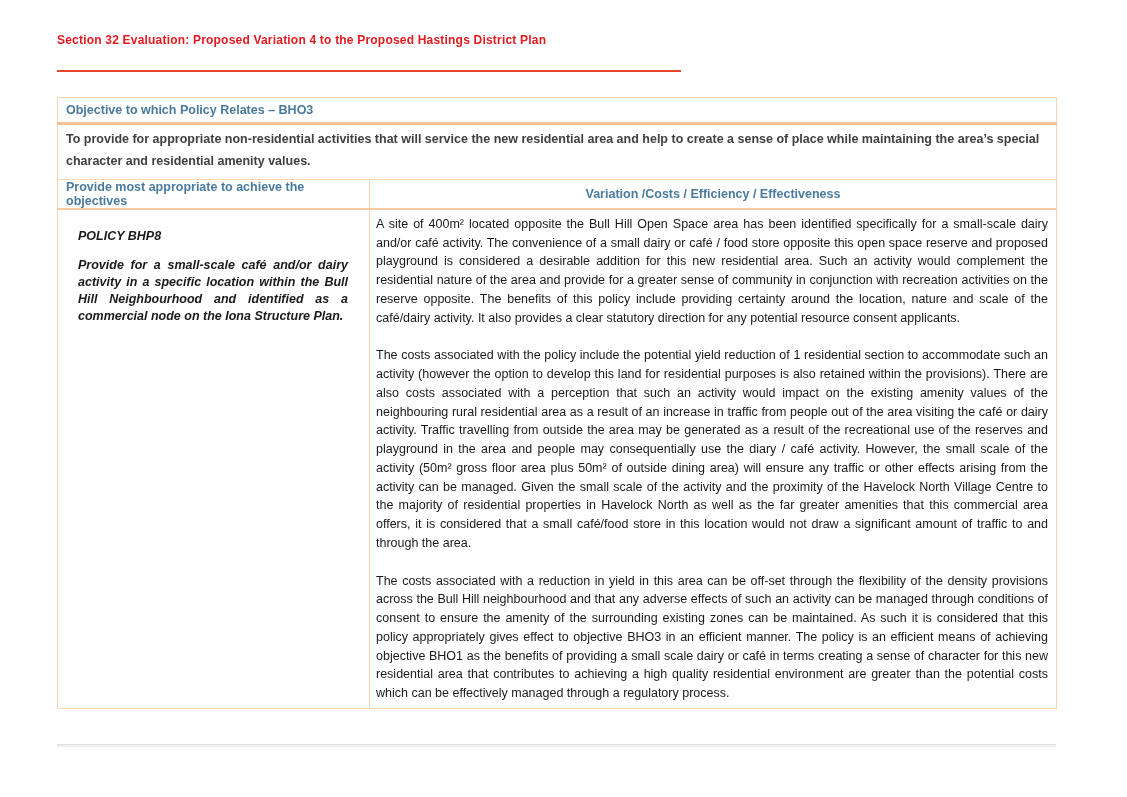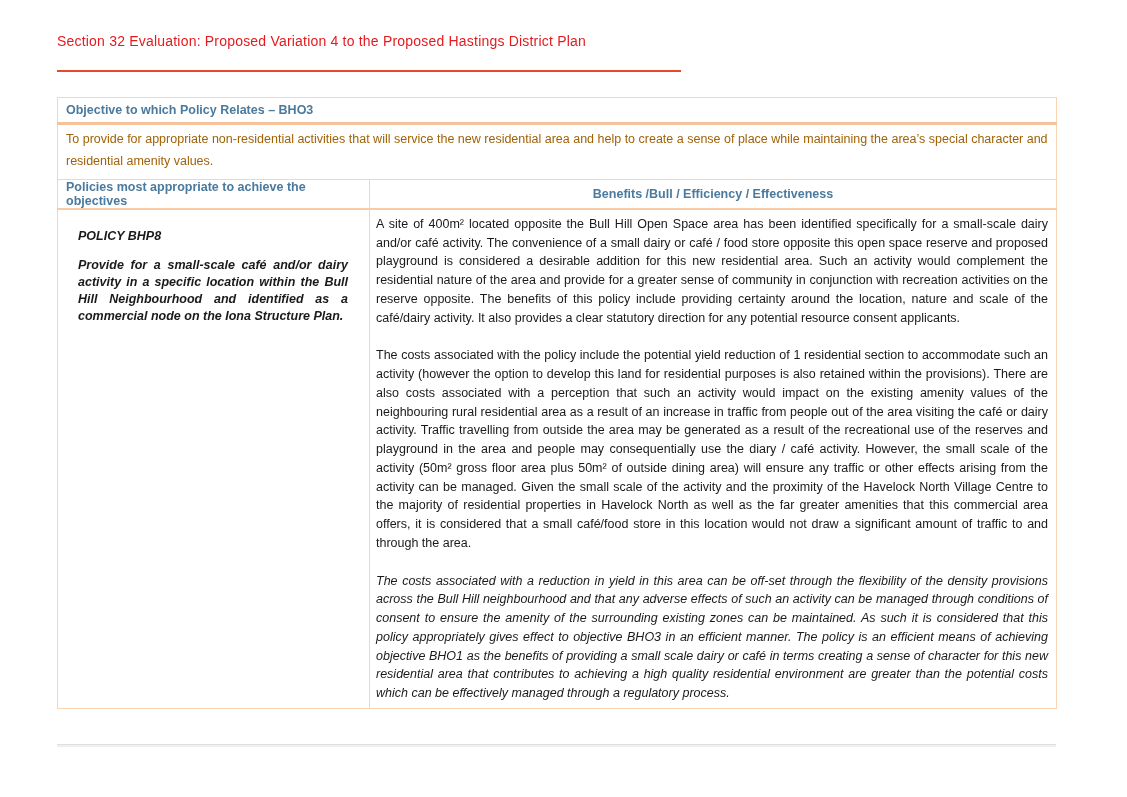--- a/index.html
+++ b/index.html
@@ -8,21 +8,21 @@
     width: 1127px; height: 797px;
     background: #ffffff;
     font-family: "Liberation Sans", sans-serif;
     color: #1a1a1a;
     position: relative;
     overflow: hidden;
   }
   .doc-title {
     position: absolute; left: 57px; top: 33px;
     width: 900px;
-    font-size: 14px; font-weight: 400;
+    font-size: 12px; font-weight: 700;
     color: #e41a1f;
     letter-spacing: 0.2px;
     margin: 0;
   }
   .title-rule {
     position: absolute; left: 57px; top: 70px;
     width: 624px; height: 2px;
     background: #e8482c;
   }
   table.eval-table {
@@ -39,22 +39,22 @@
   }
   .obj-header-cell {
     height: 26px;
     color: #4a7a9e;
     font-weight: 700;
     border-bottom: 3px solid #f6c29c !important;
     vertical-align: middle;
   }
   .obj-text-cell {
     height: 50px;
-    font-weight: 400;
-    color: #a16207;
+    font-weight: 700;
+    color: #404040;
     line-height: 1.75;
     padding: 4px 8px 6px 8px !important;
     vertical-align: top;
   }
   .col-header { 
     height: 24px;
     color: #4a7a9e;
     font-weight: 700;
     vertical-align: middle;
     border-bottom: 2px solid #f8cba6 !important;
@@ -72,21 +72,21 @@
   .policy-cell p { margin: 12px; }
   .policy-cell .policy-desc { text-align: justify; font-style: italic; }
   .benefits-cell {
     vertical-align: top;
     padding: 5px 8px 5px 6px !important;
     line-height: 1.5;
     text-align: justify;
     margin-top: 27px;
   }
   .benefits-cell p { margin: 0 0 19px 0; }
-  .benefits-cell p:last-child { margin-bottom: 0; font-style: italic; }
+  .benefits-cell p:last-child { margin-bottom: 0; }
   .footer-rule {
     position: absolute; left: 57px; top: 744px;
     width: 999px; height: 3px;
     background: #efefef;
     border-top: 1px solid #e0e0e0;
   }
 </style>
 </head>
 <body>
 
@@ -99,22 +99,22 @@
     <col style="width:687px">
   </colgroup>
   <tbody>
     <tr>
       <td class="obj-header-cell" colspan="2">Objective to which Policy Relates – BHO3</td>
     </tr>
     <tr>
       <td class="obj-text-cell" colspan="2">To provide for appropriate non-residential activities that will service the new residential area and help to create a sense of place while maintaining the area’s special character and residential amenity values.</td>
     </tr>
     <tr>
-      <th class="col-header policies">Policies most appropriate to achieve the objectives</th>
-      <th class="col-header benefits">Benefits /Bull / Efficiency / Effectiveness</th>
+      <th class="col-header policies">Provide most appropriate to achieve the objectives</th>
+      <th class="col-header benefits">Variation /Costs / Efficiency / Effectiveness</th>
     </tr>
     <tr>
       <td class="policy-cell">
         <p class="policy-name">POLICY BHP8</p>
         <p class="policy-desc">Provide for a small-scale café and/or dairy activity in a specific location within the Bull Hill Neighbourhood and identified as a commercial node on the Iona Structure Plan.</p>
       </td>
       <td class="benefits-cell">
         <p>A site of 400m² located opposite the Bull Hill Open Space area has been identified specifically for a small-scale dairy and/or café activity.  The convenience of a small dairy or café / food store opposite this open space reserve and proposed playground is considered a desirable addition for this new residential area.  Such an activity would complement the residential nature of the area and provide for a greater sense of community in conjunction with recreation activities on the reserve opposite.  The benefits of this policy include providing certainty around the location, nature and scale of the café/dairy activity. It also provides a clear statutory direction for any potential resource consent applicants.</p>
         <p>The costs associated with the policy include the potential yield reduction of 1 residential section to accommodate such an activity (however the option to develop this land for residential purposes is also retained within the provisions). There are also costs associated with a perception that such an activity would impact on the existing amenity values of the neighbouring rural residential area as a result of an increase in traffic from people out of the area visiting the café or dairy activity.   Traffic travelling from outside the area may be generated as a result of the recreational use of the reserves and playground in the area and people may consequentially use the diary / café activity.  However, the small scale of the activity (50m² gross floor area plus 50m² of outside dining area) will ensure any traffic or other effects arising from the activity can be managed.  Given the small scale of the activity and the proximity of the Havelock North Village Centre to the majority of residential properties in Havelock North as well as the far greater amenities that this commercial area offers, it is considered that a small café/food store in this location would not draw a significant amount of traffic to and through the area.</p>
         <p>The costs associated with a reduction in yield in this area can be off-set through the flexibility of the density provisions across the Bull Hill neighbourhood and that any adverse effects of such an activity can be managed through conditions of consent to ensure the amenity of the surrounding existing zones can be maintained.  As such it is considered that this policy appropriately gives effect to objective BHO3 in an efficient manner.  The policy is an efficient means of achieving objective BHO1 as the benefits of providing a small scale dairy or café in terms creating a sense of character for this new residential area that contributes to achieving a high quality residential environment are greater than the potential costs which can be effectively managed through a regulatory process.</p>

